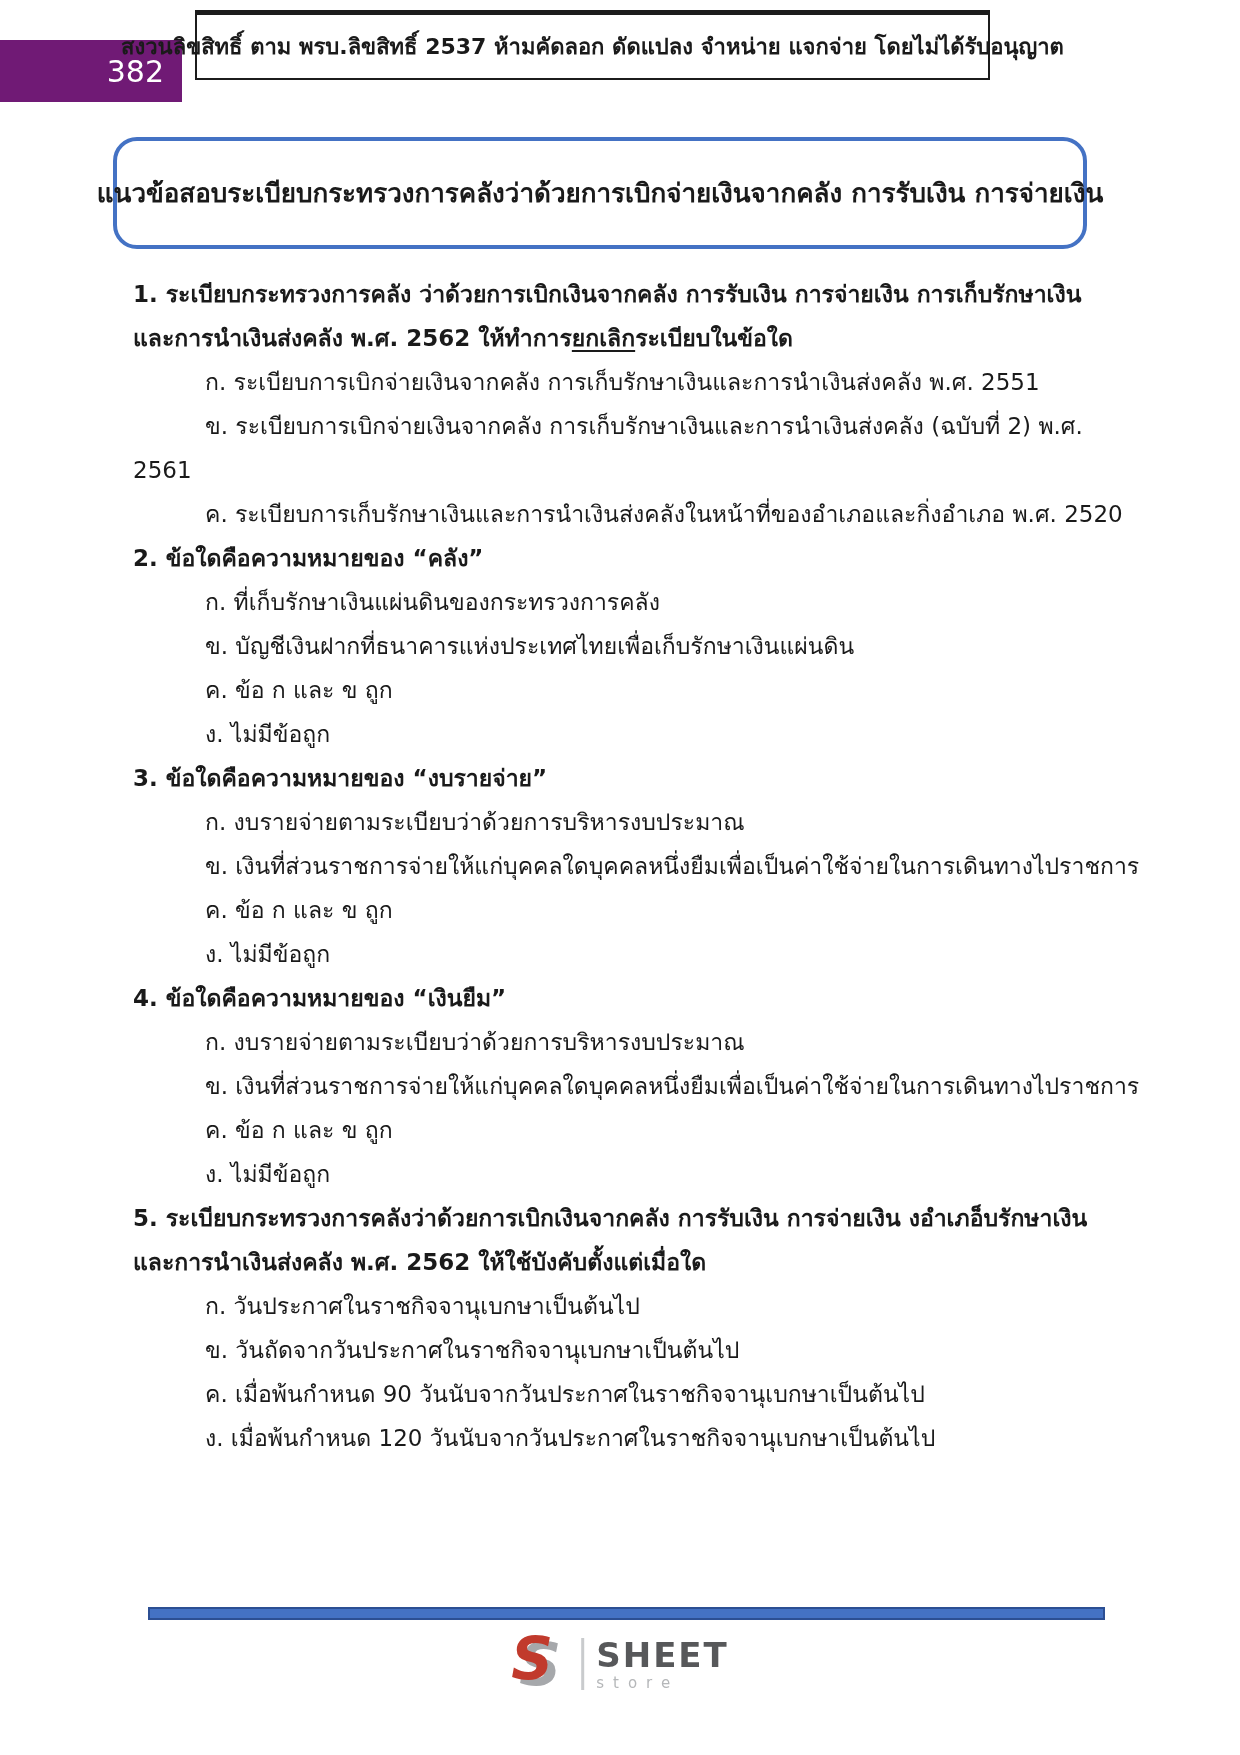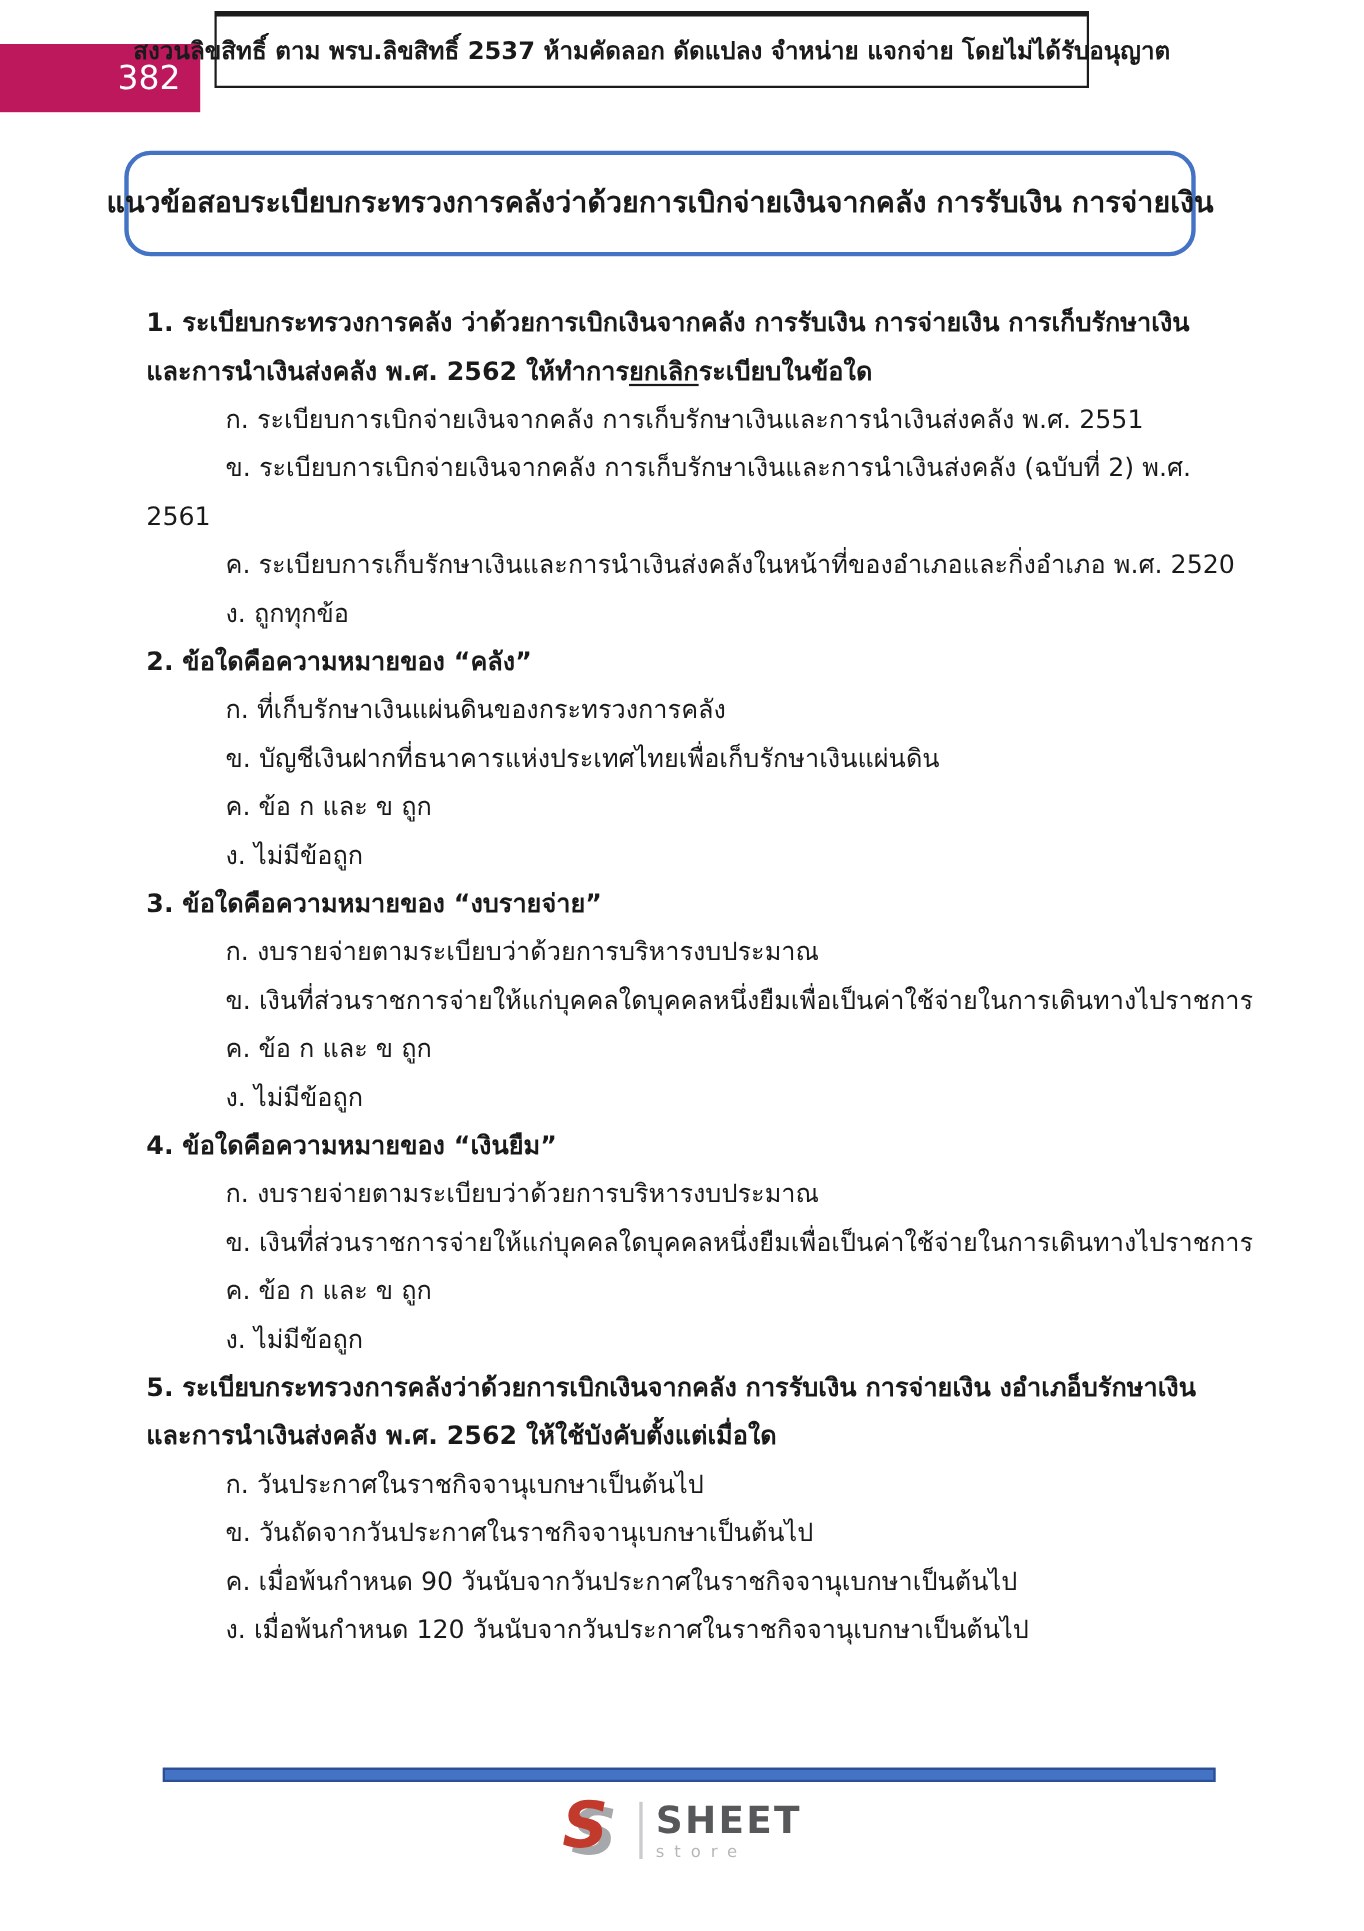--- a/index.html
+++ b/index.html
@@ -4,33 +4,33 @@
 <style>
   html,body{margin:0;padding:0;}
   body{
     width:1240px;height:1755px;position:relative;background:#ffffff;
     font-family:"DejaVu Sans","Liberation Sans",sans-serif;
     color:#1a1a1a;overflow:hidden;
   }
   
   .page-num-box{
     position:absolute;left:0;top:40px;width:182px;height:62px;
-    background:#be185d;color:#fff;display:flex;align-items:center;justify-content:flex-end;
+    background:#701a75;color:#fff;display:flex;align-items:center;justify-content:flex-end;
     padding-right:18px;box-sizing:border-box;font-size:30px;
   }
   
   .copyright-box{
     position:absolute;left:195px;top:10px;width:795px;height:70px;
     border:2px solid #1c1c1c;border-top-width:5px;box-sizing:border-box;
     display:flex;align-items:center;justify-content:center;
     font-size:22px;white-space:nowrap;font-weight:bold;
   }
   
   .title-box{
-    position:absolute;left:113px;top:137px;width:974px;height:96px;
+    position:absolute;left:113px;top:137px;width:974px;height:112px;
     border:4px solid #4472C4;border-radius:24px;box-sizing:border-box;
     display:flex;flex-direction:column;align-items:center;justify-content:center;
     font-weight:bold;font-size:26px;text-align:center;background:#fff;
   }
   .title-box .t-line{line-height:46px;white-space:nowrap;}
   
   .questions{
     position:absolute;left:133px;top:272px;width:974px;font-size:23px;
   }
   .q-line{font-weight:bold;line-height:44px;white-space:nowrap;}
@@ -77,21 +77,20 @@
 
 <div class="questions">
 
   <div>
     <div class="q-line"><span>1.</span> <span>ระเบียบกระทรวงการคลัง ว่าด้วยการเบิกเงินจากคลัง การรับเงิน การจ่ายเงิน การเก็บรักษาเงิน</span></div>
     <div class="q-line"><span>และการนำเงินส่งคลัง พ.ศ. 2562 ให้ทำการ</span><span class="u-term">ยกเลิก</span><span>ระเบียบในข้อใด</span></div>
     <div class="choice"><span>ก.</span> <span>ระเบียบการเบิกจ่ายเงินจากคลัง การเก็บรักษาเงินและการนำเงินส่งคลัง พ.ศ. 2551</span></div>
     <div class="choice"><span>ข.</span> <span>ระเบียบการเบิกจ่ายเงินจากคลัง การเก็บรักษาเงินและการนำเงินส่งคลัง (ฉบับที่ 2) พ.ศ.</span></div>
     <div class="choice-cont">2561</div>
     <div class="choice"><span>ค.</span> <span>ระเบียบการเก็บรักษาเงินและการนำเงินส่งคลังในหน้าที่ของอำเภอและกิ่งอำเภอ พ.ศ. 2520</span></div>
-    <div class="choice"><span>ง.</span> <span>ถูกทุกข้อ</span></div>
   </div>
 
   <div>
     <div class="q-line"><span>2.</span> <span>ข้อใดคือความหมายของ “คลัง”</span></div>
     <div class="choice"><span>ก.</span> <span>ที่เก็บรักษาเงินแผ่นดินของกระทรวงการคลัง</span></div>
     <div class="choice"><span>ข.</span> <span>บัญชีเงินฝากที่ธนาคารแห่งประเทศไทยเพื่อเก็บรักษาเงินแผ่นดิน</span></div>
     <div class="choice"><span>ค.</span> <span>ข้อ ก และ ข ถูก</span></div>
     <div class="choice"><span>ง.</span> <span>ไม่มีข้อถูก</span></div>
   </div>
 

